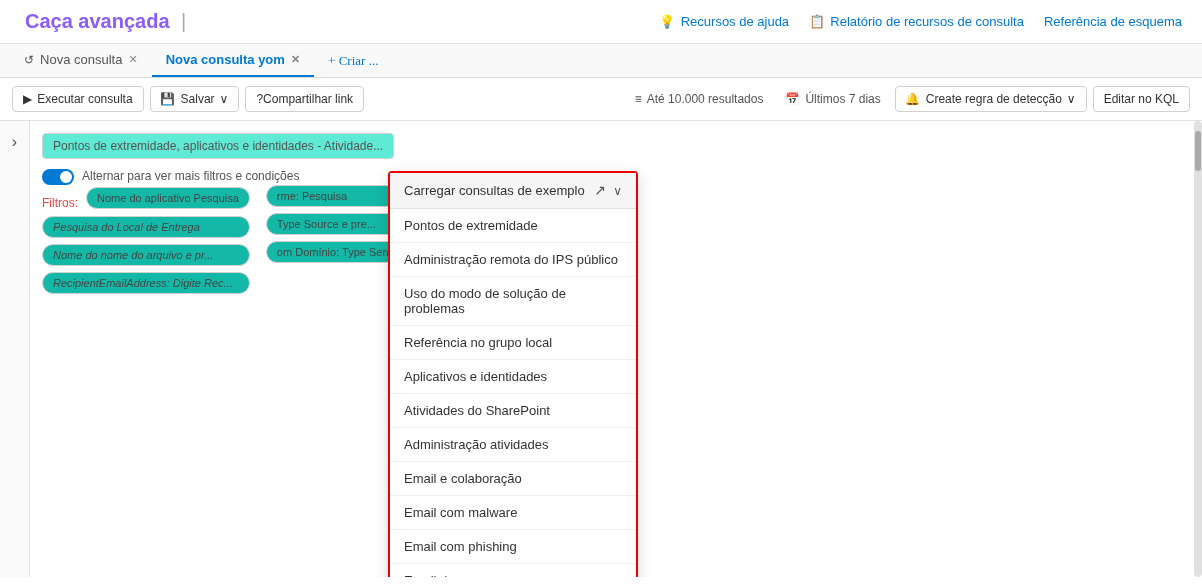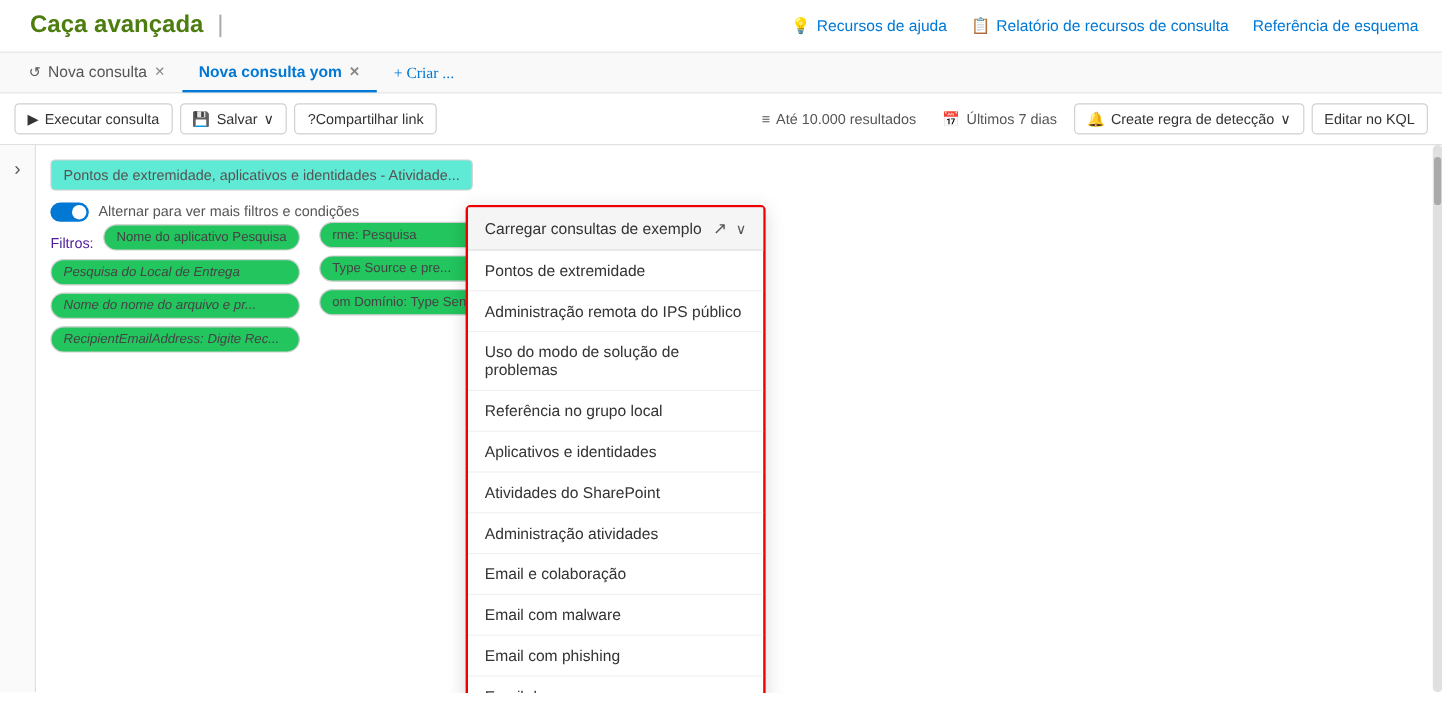--- a/index.html
+++ b/index.html
@@ -1,21 +1,21 @@
 <!DOCTYPE html>
 <html><head>
   <meta charset="utf-8">
   <style>
     * { box-sizing: border-box; margin: 0; padding: 0; }
     body { font-family: 'Segoe UI', Arial, sans-serif; font-size: 13px; background: #fff; color: #333; overflow: hidden; }
 
     
     .header { display: flex; align-items: center; justify-content: space-between; padding: 10px 20px; border-bottom: 1px solid #e0e0e0; }
     .header-title { font-size: 20px; font-weight: 600; color: #1a1a1a; }
-    .header-title span { color: #4d7c0f; margin-left: 5px; }
+    .header-title span { color: #8b5cf6; margin-left: 5px; }
     .header-links { display: flex; align-items: center; gap: 20px; font-size: 13px; color: #0078d4; }
     .header-link { display: flex; align-items: center; gap: 5px; cursor: pointer; text-decoration: none; color: #0078d4; }
 
     
     .tabs-bar { display: flex; align-items: center; border-bottom: 1px solid #e0e0e0; padding: 0 10px; background: #f9f9f9; }
     .tab { display: flex; align-items: center; gap: 6px; padding: 8px 14px; cursor: pointer; font-size: 13px; border-bottom: 2px solid transparent; color: #555; white-space: nowrap; }
     .tab.active { border-bottom: 2px solid #0078d4; color: #0078d4; font-weight: 700; }
     .tab .close-btn { font-size: 11px; color: #888; cursor: pointer; }
     .tab-add { display: flex; align-items: center; gap: 4px; padding: 8px 14px; cursor: pointer; color: #0078d4; font-size: 13px; font-family: Liberation Serif, serif; }
 
@@ -34,21 +34,21 @@
     
     .content { flex: 1; padding: 12px; overflow-y: auto; position: relative; }
 
     
     .filter-top { margin-bottom: 10px; }
     .filter-input-main { display: inline-block; padding: 5px 10px; border: 1px solid #d0d0d0; border-radius: 4px; background: #5eead4; font-size: 12px; color: #555; min-width: 280px; }
 
     .toggle-row { display: flex; align-items: flex-start; gap: 8px; font-size: 12px; color: #555; }
     .toggle { width: 32px; height: 16px; background: #0078d4; border-radius: 8px; position: relative; cursor: pointer; }
     .toggle-thumb { width: 12px; height: 12px; background: #fff; border-radius: 50%; position: absolute; top: 2px; right: 2px; }
-    .filter-tag { padding: 4px 10px; border-radius: 12px; background: #22c55e; font-size: 11px; color: #444; border: 1px solid #d0d0d0; cursor: pointer; white-space: nowrap; }
+    .filter-tag { padding: 4px 10px; border-radius: 12px; background: #14b8a6; font-size: 11px; color: #444; border: 1px solid #d0d0d0; cursor: pointer; white-space: nowrap; }
 
     
     .dropdown-overlay { position: absolute; left: 358px; top: 50px; width: 250px; background: #fff; border: 2px solid #e00; border-radius: 4px; z-index: 100; box-shadow: 0 4px 16px rgba(0,0,0,0.15); }
     .dropdown-header { display: flex; align-items: center; justify-content: space-between; padding: 10px 14px; background: #f5f5f5; border-bottom: 1px solid #e0e0e0; font-size: 13px; color: #333; font-weight: 500; }
     .dropdown-item { padding: 9px 14px; font-size: 13px; color: #333; cursor: pointer; border-bottom: 1px solid #f0f0f0; }
     .dropdown-chevron { font-size: 12px; color: #555; }
   </style>
 </head>
 <body>
 
@@ -136,21 +136,21 @@
     <div class="toggle-row">
       <div class="toggle">
         <div class="toggle-thumb"></div>
       </div>
       <span>Alternar para ver mais filtros e condições</span>
     </div>
 
     <div style="display:flex; align-items:flex-start; gap:16px; flex-wrap:wrap;">
       <div>
         <div style="display:flex; align-items:center; gap:8px; margin-bottom:6px;">
-          <span style="font-size:12px; color:#4c1d95;margin-top:11px;">Filtros:</span>
+          <span style="font-size:12px; color:#ef4444;margin-top:11px;">Filtros:</span>
           <div class="filter-tag">Nome do aplicativo Pesquisa</div>
         </div>
         <div style="display:flex; flex-direction:column; gap:6px;font-style:italic;">
           <div class="filter-tag">Pesquisa do Local de Entrega</div>
           <div class="filter-tag">Nome do nome do arquivo e pr...</div>
           <div class="filter-tag">RecipientEmailAddress: Digite Rec...</div>
         </div>
       </div>
 
       <div style="display:flex; gap:12px; flex: 1;">

